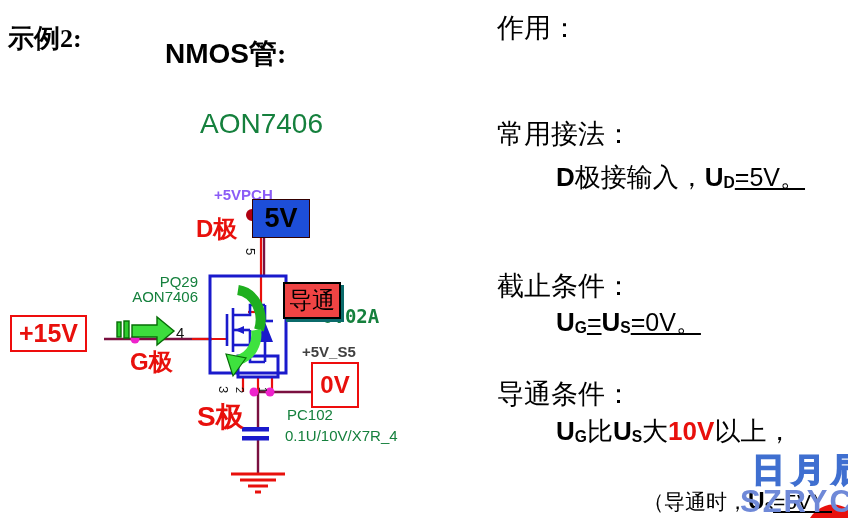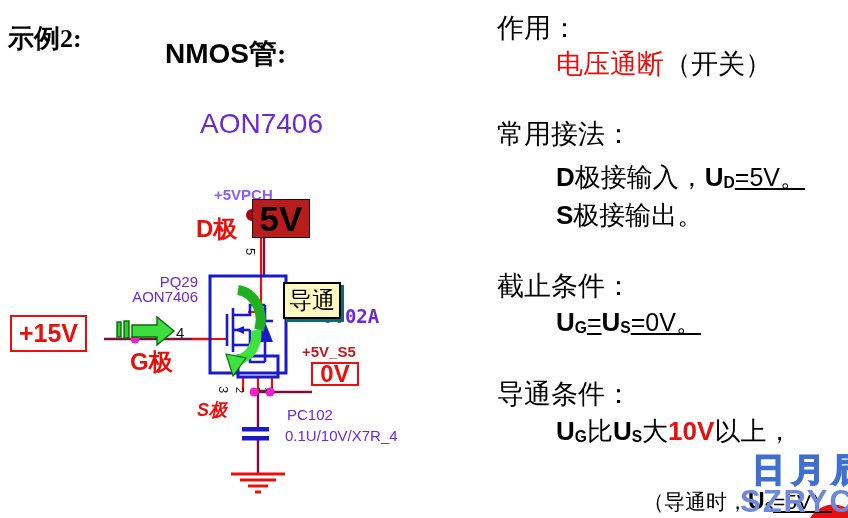--- a/index.html
+++ b/index.html
@@ -3,21 +3,21 @@
 <meta charset="utf-8">
 <style>
   html,body{margin:0;padding:0;background:#fff;}
   #slide{position:relative;width:848px;height:518px;background:#ffffff;overflow:hidden;
          font-family:"Liberation Sans","DejaVu Sans",sans-serif;}
   .abs{position:absolute;white-space:nowrap;}
   .serif{font-family:"Liberation Serif","DejaVu Serif",serif;}
   .sans{font-family:"Liberation Sans","DejaVu Sans",sans-serif;}
   .mono{font-family:"DejaVu Sans Mono",monospace;}
   .red{color:#e8100c;}
-  .blue{color:#6d28d9;}
+  .blue{color:#15803d;}
   .bold{font-weight:bold;}
   .bU{font-weight:bold;font-family:"Liberation Sans","DejaVu Sans",sans-serif;}
   .usub{font-size:0.60em;font-weight:bold;vertical-align:-0.12em;
         font-family:"Liberation Sans","DejaVu Sans",sans-serif;}
   .eqtxt{font-family:"Liberation Sans","DejaVu Sans",sans-serif;font-size:25px;text-decoration:underline;}
   .vbox{display:flex;align-items:center;justify-content:center;box-sizing:border-box;}
   .rot90{display:inline-block;transform:rotate(90deg);}
   #svgbase{position:absolute;left:0;top:0;z-index:0;}
   .z1{z-index:1;} .z2{z-index:2;} .z3{z-index:3;} .z5{z-index:5;}
   #wm-cjk{color:rgba(130,165,230,0.28);-webkit-text-stroke:1.6px #3f6fd0;
@@ -101,53 +101,51 @@
     </g>
 
     <path d="M810,518 C820,503 836,501 848,509 L848,518 Z" fill="#e8100c"></path>
   </svg>
 
   <div class="abs serif bold" style="left:8px;top:21px;font-size:26px;">示例2:</div>
   <div class="abs" style="left:165px;top:35px;font-size:28px;"><span class="sans bold">NMOS</span><span class="serif bold">管:</span></div>
   <div class="abs blue" style="left:200px;top:108px;font-size:28px;">AON7406</div>
 
   <div class="abs bold z1" style="left:214px;top:186px;font-size:15px;color:#8b5cf6;">+5VPCH</div>
-  <div class="abs vbox z2 bold" style="left:252px;top:199px;width:58px;height:39px;background:#b91c1c;border:1px solid #330000;font-size:35px;color:#000;">5V</div>
+  <div class="abs vbox z2 bold" style="left:252px;top:199px;width:58px;height:39px;background:#1d4ed8;border:1px solid #330000;font-size:27px;color:#000;">5V</div>
   <div class="abs red bold" style="left:196px;top:213px;font-size:24px;">D极</div>
   <div class="abs rot90" style="left:247px;top:244px;font-size:13px;color:#111;">5</div>
 
   <div class="abs blue" style="left:126px;top:274px;width:72px;font-size:15px;line-height:15px;text-align:right;">
     <div>PQ29</div>
     <div>AON7406</div>
   </div>
 
   <div class="abs vbox red bold" style="left:10px;top:315px;width:77px;height:37px;border:2.5px solid #ee0d0d;background:#fff;font-size:25px;">+15V</div>
   <div class="abs" style="left:176px;top:324px;font-size:15px;color:#111;">4</div>
   <div class="abs red bold" style="left:130px;top:346px;font-size:24px;">G极</div>
 
   <div class="abs mono bold blue z1" style="left:322px;top:305px;font-size:19px;">0.02A</div>
-  <div class="abs vbox z3 serif" style="left:283px;top:282px;width:58px;height:37px;background:#fef9c3;border:2px solid #000;box-shadow:3px 3px 0 #0b6b6b;font-size:23px;color:#000;">导通</div>
+  <div class="abs vbox z3 serif" style="left:283px;top:282px;width:58px;height:37px;background:#ef4444;border:2px solid #000;box-shadow:3px 3px 0 #0b6b6b;font-size:23px;color:#000;">导通</div>
 
-  <div class="abs bold" style="left:302px;top:343px;font-size:15px;color:#b91c1c;">+5V_S5</div>
-  <div class="abs vbox red bold z2" style="left:311px;top:362px;width:48px;height:24px;border:2px solid #ee0d0d;background:#fff;font-size:24px;">0V</div>
+  <div class="abs bold" style="left:302px;top:343px;font-size:15px;color:#404040;">+5V_S5</div>
+  <div class="abs vbox red bold z2" style="left:311px;top:362px;width:48px;height:46px;border:2px solid #ee0d0d;background:#fff;font-size:24px;">0V</div>
 
   <div class="abs rot90" style="left:220px;top:382px;font-size:13px;color:#111;">3</div>
   <div class="abs rot90" style="left:237px;top:384px;font-size:11px;color:#111;">2</div>
   <div class="abs rot90" style="left:260px;top:384px;font-size:11px;color:#111;">1</div>
 
-  <div class="abs red bold" style="left:197px;top:398px;font-size:18px;font-style:italic;">S极</div>
+  <div class="abs red bold" style="left:197px;top:398px;font-size:28px;">S极</div>
   <div class="abs blue" style="left:287px;top:406px;font-size:15px;">PC102</div>
   <div class="abs blue" style="left:285px;top:427px;font-size:15px;">0.1U/10V/X7R_4</div>
 
   <div class="abs serif" style="left:497px;top:10px;font-size:27px;">作用：</div>
-  <div class="abs serif" style="left:556px;top:46px;font-size:27px;"><span class="red">电压通断</span><span>（开关）</span></div>
 
   <div class="abs serif" style="left:497px;top:116px;font-size:27px;">常用接法：</div>
   <div class="abs serif" style="left:556px;top:160px;font-size:26px;"><span class="bU">D</span><span>极接输入，</span><span class="bU">U</span><span class="usub">D</span><span class="eqtxt">=5V。</span></div>
-  <div class="abs serif" style="left:556px;top:198px;font-size:26px;"><span class="bU">S</span><span>极接输出。</span></div>
 
   <div class="abs serif" style="left:497px;top:268px;font-size:27px;">截止条件：</div>
   <div class="abs" style="left:556px;top:306px;font-size:26px;"><span class="bU">U</span><span class="usub">G</span><span class="eqtxt">=</span><span class="bU">U</span><span class="usub">S</span><span class="eqtxt">=0V。</span></div>
 
   <div class="abs serif" style="left:497px;top:376px;font-size:27px;">导通条件：</div>
   <div class="abs serif" style="left:556px;top:414px;font-size:26px;"><span class="bU">U</span><span class="usub">G</span><span>比</span><span class="bU">U</span><span class="usub">S</span><span>大</span><span class="bU red">10V</span><span>以上，</span></div>
   <div class="abs serif" style="left:643px;top:488px;font-size:21px;"><span>（导通时，</span><span class="bU" style="font-size:23px;">U</span><span class="usub">S</span><span class="eqtxt" style="font-size:21px;">=5V）</span></div>
 
   <div id="wm-cjk" class="abs z5" style="left:752px;top:448px;">日月辰</div>
   <div id="wm-latin" class="abs z5" style="left:740px;top:484px;">SZRYC</div>

